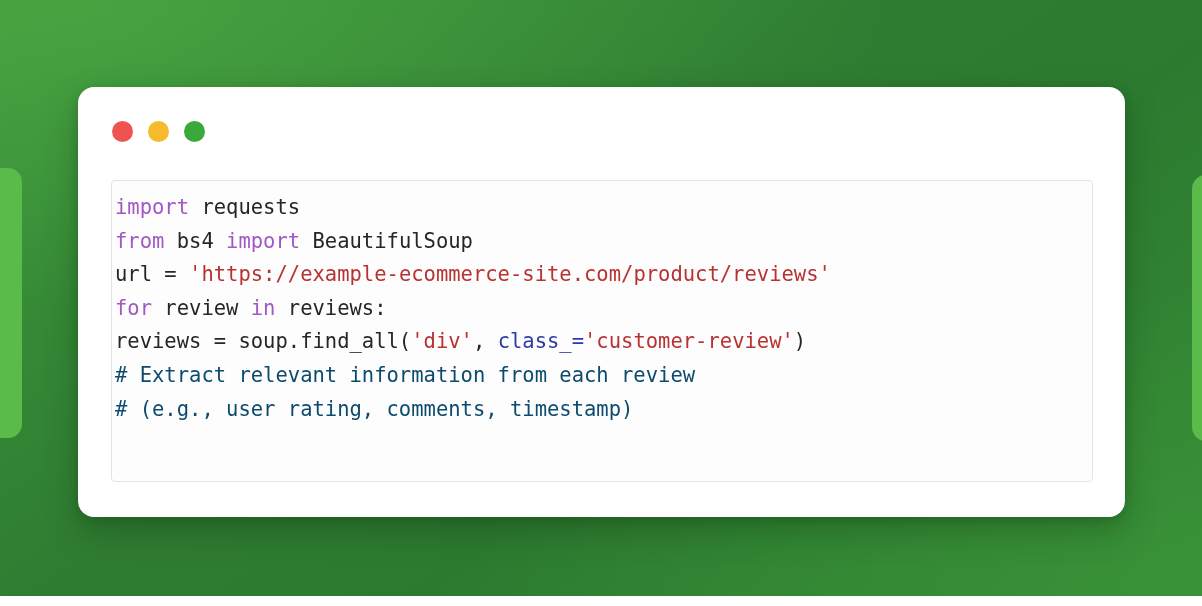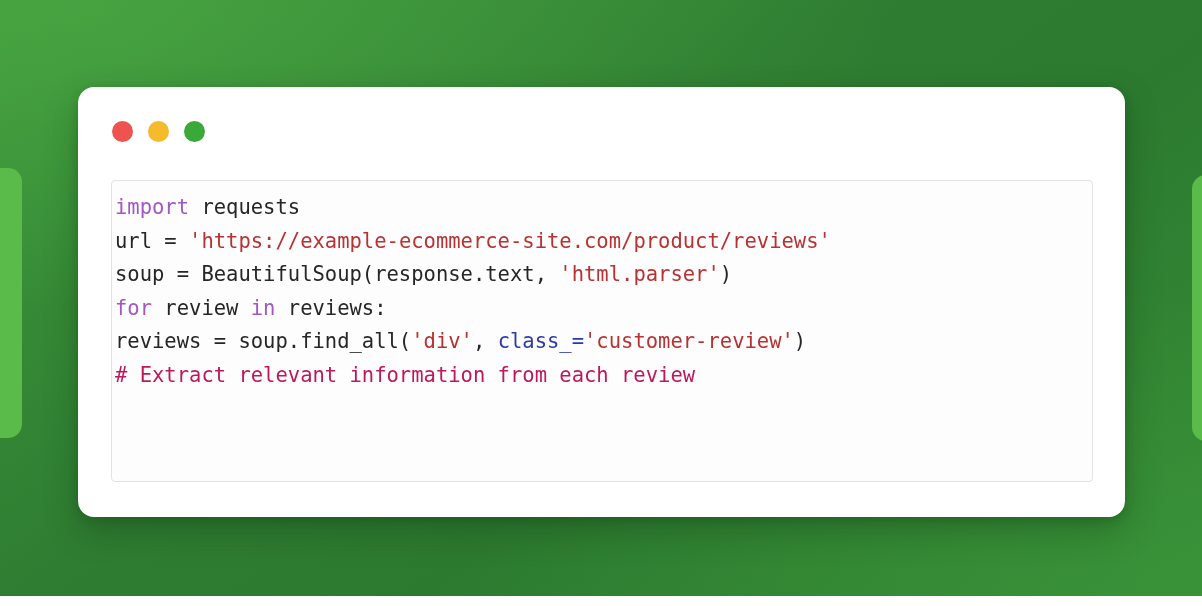--- a/index.html
+++ b/index.html
@@ -104,21 +104,21 @@
     font-size: 20.5px;
     line-height: 33.6px;
     color: #262626;
     white-space: pre;
   }
 
   .line { display: block; white-space: pre; }
 
   .tok-kw      { color: #a157c4; }
   .tok-str     { color: #b83232; text-align: right; }
-  .tok-comment { color: #be185d; }
+  .tok-comment { color: #0c4a6e; }
   .tok-param   { color: #2e39a8; }
   .tok-plain   { color: #262626; }
 </style>
 </head>
 <body>
 
 <div class="stage">
 
   <div class="bg-sheen"></div>
 
@@ -128,23 +128,24 @@
   <div class="code-card">
 
     <div class="window-dots">
       <span class="dot red" style="background: rgb(238, 83, 80);"></span>
       <span class="dot yellow" style="background: rgb(245, 187, 44);"></span>
       <span class="dot green" style="background: rgb(58, 169, 58);"></span>
     </div>
 
     <div class="code-block">
       <pre id="code-listing"><span class="line"><span class="tok-kw">import</span><span class="tok-plain"> requests</span>
+</span><span class="line"><span class="tok-kw">from</span><span class="tok-plain"> bs4 </span><span class="tok-kw">import</span><span class="tok-plain"> BeautifulSoup</span>
 </span><span class="line"><span class="tok-plain">url = </span><span class="tok-str">'https://example-ecommerce-site.com/product/reviews'</span>
-</span><span class="line"><span class="tok-plain">soup = BeautifulSoup(response.text, </span><span class="tok-str">'html.parser'</span><span class="tok-plain">)</span>
 </span><span class="line"><span class="tok-kw">for</span><span class="tok-plain"> review </span><span class="tok-kw">in</span><span class="tok-plain"> reviews:</span>
 </span><span class="line"><span class="tok-plain">reviews = soup.find_all(</span><span class="tok-str">'div'</span><span class="tok-plain">, </span><span class="tok-param">class_</span><span class="tok-param">=</span><span class="tok-str">'customer-review'</span><span class="tok-plain">)</span>
 </span><span class="line"><span class="tok-comment"># Extract relevant information from each review</span>
+</span><span class="line"><span class="tok-comment"># (e.g., user rating, comments, timestamp)</span>
 </span></pre>
     </div>
 
   </div>
 
 </div>
 
 </body></html>

